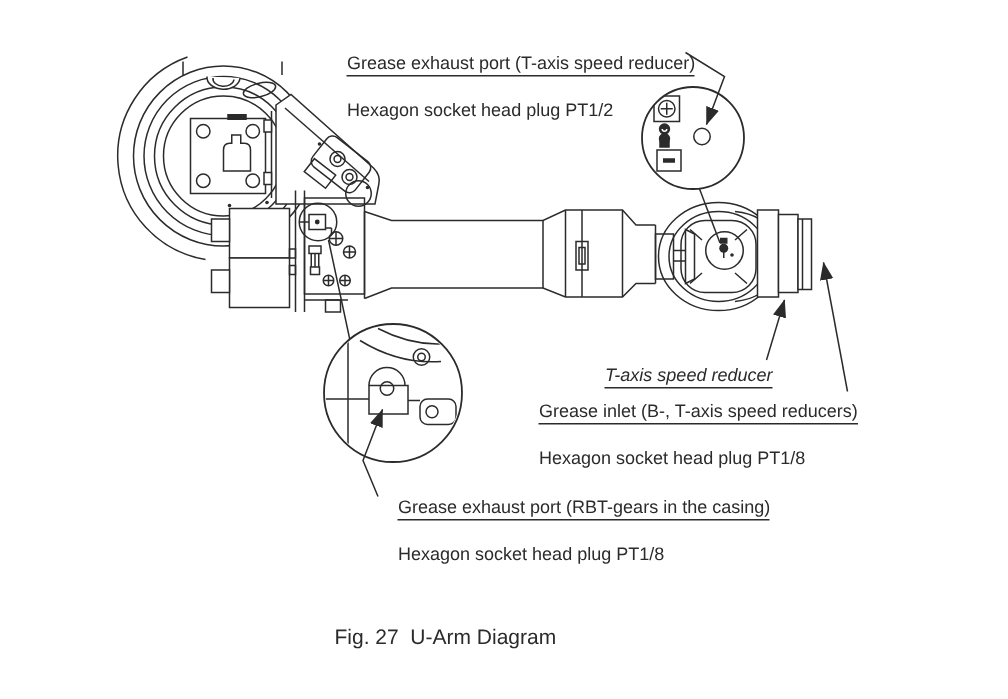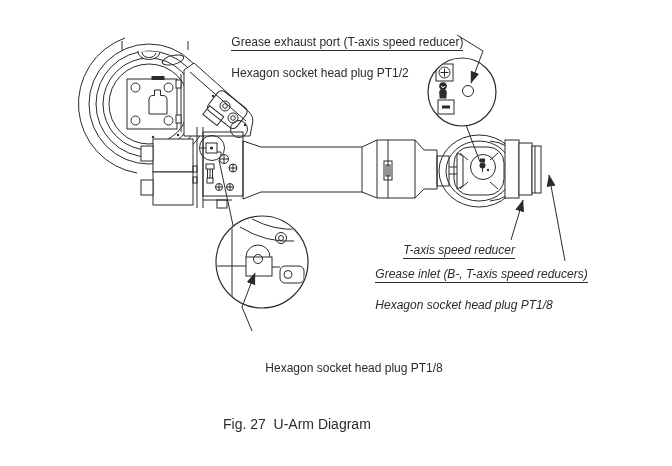--- a/index.html
+++ b/index.html
@@ -181,25 +181,25 @@
 
   <div class="callout" style="left:218px;top:20px;">
     <span class="ul">Grease exhaust port (T-axis speed reducer)</span><br>
     <span>Hexagon socket head plug PT1/2</span>
   </div>
 
   <div class="callout" style="left:390px;top:228px;font-style:italic;">
     <span class="ul">T-axis speed reducer</span>
   </div>
 
-  <div class="callout" style="left:362px;top:252px;font-style:italic;">
+  <div class="callout" style="left:346px;top:252px;">
     <span class="ul">Grease inlet (B-, T-axis speed reducers)</span><br>
     <span>Hexagon socket head plug PT1/8</span>
   </div>
 
   <div class="callout" style="left:252px;top:316px;">
-    <br>
+    <span class="ul">Grease exhaust port (RBT-gears in the casing)</span><br>
     <span>Hexagon socket head plug PT1/8</span>
   </div>
 
   <div class="caption" style="left:223px;top:416px;">Fig. 27  U-Arm Diagram</div>
 
 </div>
 
 </body></html>

